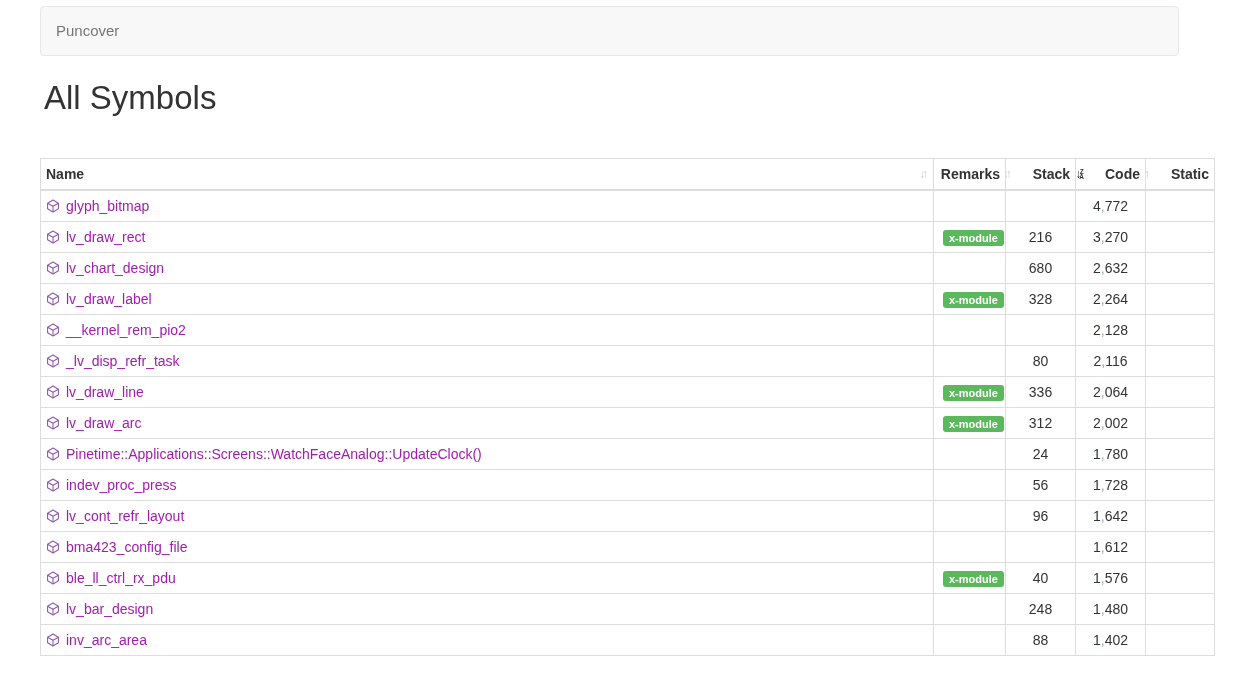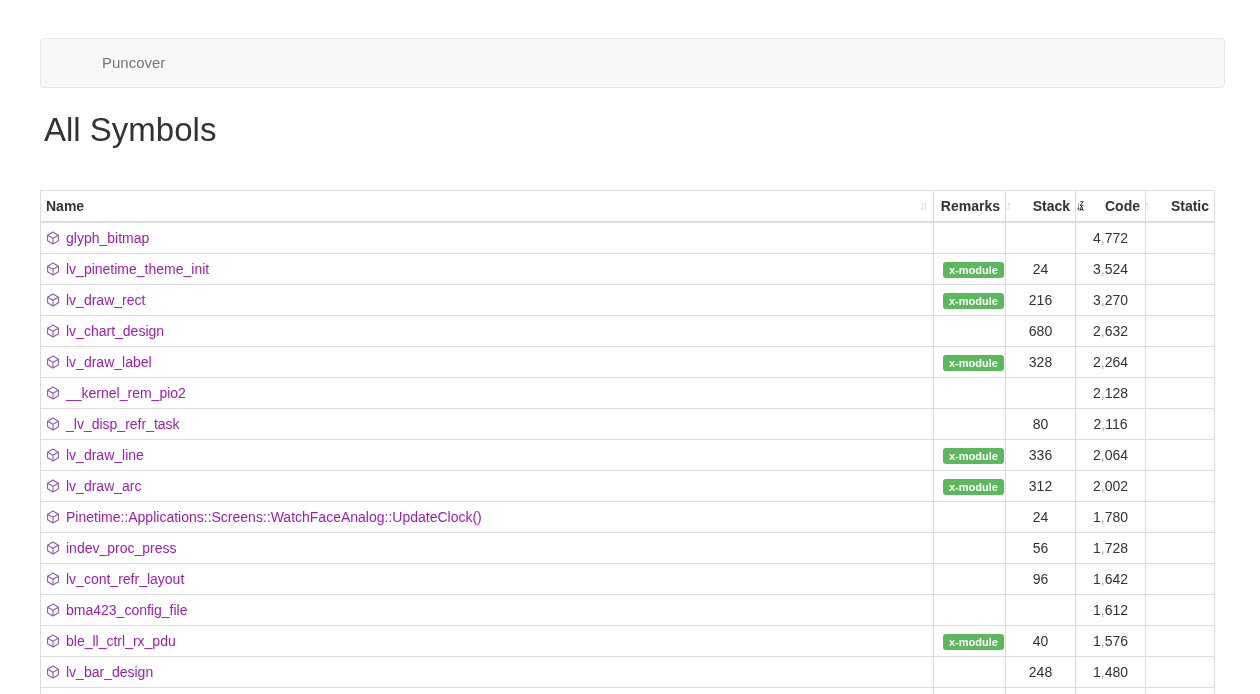--- a/index.html
+++ b/index.html
@@ -5,23 +5,23 @@
   html,body{margin:0;padding:0;background:#fff;}
   body{
     width:1260px;height:694px;overflow:hidden;
     font-family:"Liberation Sans","DejaVu Sans",sans-serif;
     font-size:14px;color:#333;
   }
   .content{margin-left:40px;}
 
   
   .navbar{
-    margin-top:38px;width:1137px;height:48px;
+    margin-top:6px;width:1137px;height:48px;
     background:#f8f8f8;border:1px solid #e7e7e7;border-radius:4px;
-    display:flex;align-items:flex-end;padding-left:46px;
+    display:flex;align-items:flex-end;
   }
   .navbar-brand{
     padding:0 15px;font-size:15px;color:#777;text-decoration:none;line-height:48px;
   }
 
   
   h1.page-title{
     margin:24px 0 0 4px;font-size:33px;font-weight:500;color:#333;line-height:1.1;
   }
 
@@ -148,38 +148,20 @@
         </span>
         <a class="symbol-link" href="#">glyph_bitmap</a>
       </span>
     </td>
     <td class="remarks-td"></td>
     <td class="num stack-td"></td>
     <td class="num code-td">4<span class="comma">,</span>772</td>
     <td class="num static-td"></td>
   </tr>
 
-  <tr>
-    <td class="name-td">
-      <span class="name-cell">
-        <span class="pkg-icon">
-          <svg width="14" height="14" viewBox="0 0 16 16" fill="none" stroke="#8e5aa8" stroke-width="1.2" stroke-linejoin="round">
-            <path d="M8 1.2 L14.2 4.8 V11.2 L8 14.8 L1.8 11.2 V4.8 Z"></path>
-            <path d="M1.8 4.8 L8 8.2 L14.2 4.8"></path>
-            <path d="M8 8.2 V14.8"></path>
-          </svg>
-        </span>
-        <a class="symbol-link" href="#">lv_pinetime_theme_init</a>
-      </span>
-    </td>
-    <td class="remarks-td"><span class="badge-xmodule">x-module</span></td>
-    <td class="num stack-td">24</td>
-    <td class="num code-td">3<span class="comma">,</span>524</td>
-    <td class="num static-td"></td>
-  </tr>
 
   <tr>
     <td class="name-td">
       <span class="name-cell">
         <span class="pkg-icon">
           <svg width="14" height="14" viewBox="0 0 16 16" fill="none" stroke="#8e5aa8" stroke-width="1.2" stroke-linejoin="round">
             <path d="M8 1.2 L14.2 4.8 V11.2 L8 14.8 L1.8 11.2 V4.8 Z"></path>
             <path d="M1.8 4.8 L8 8.2 L14.2 4.8"></path>
             <path d="M8 8.2 V14.8"></path>
           </svg>

